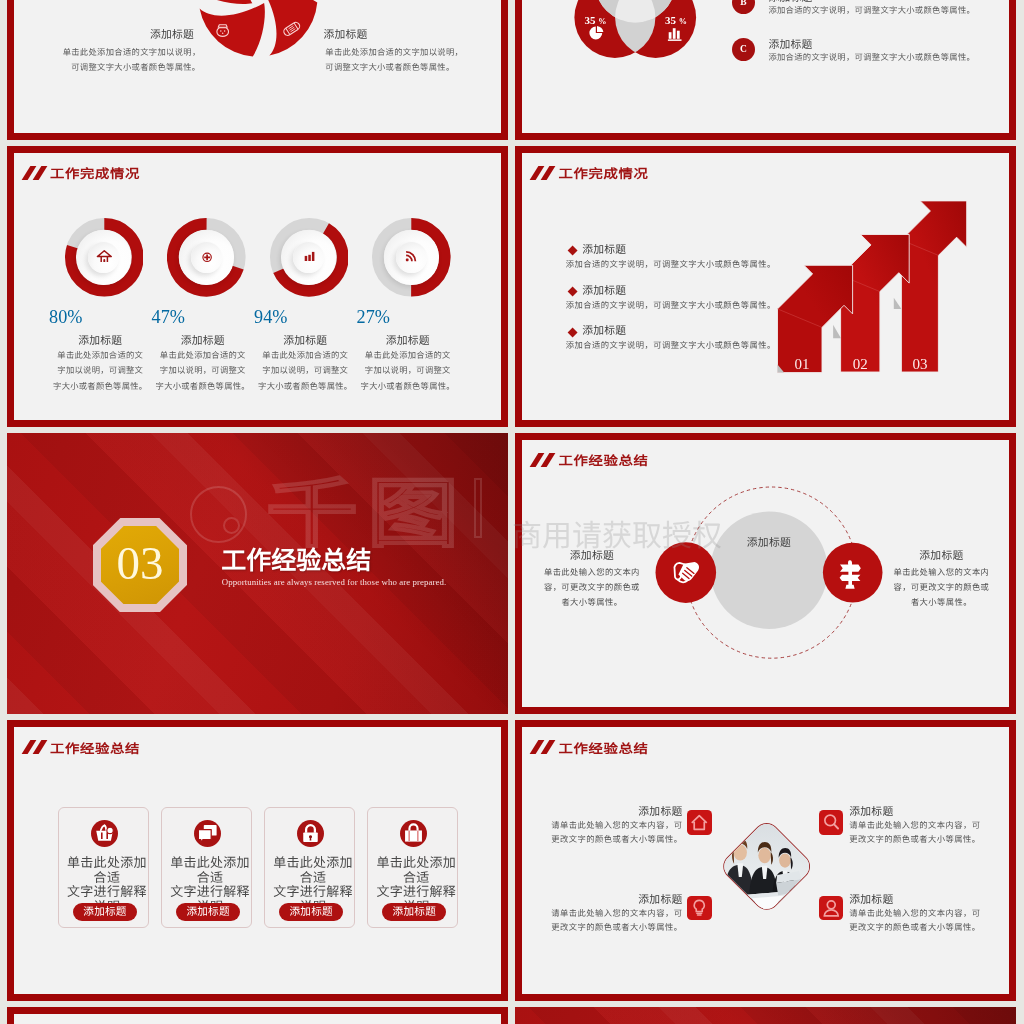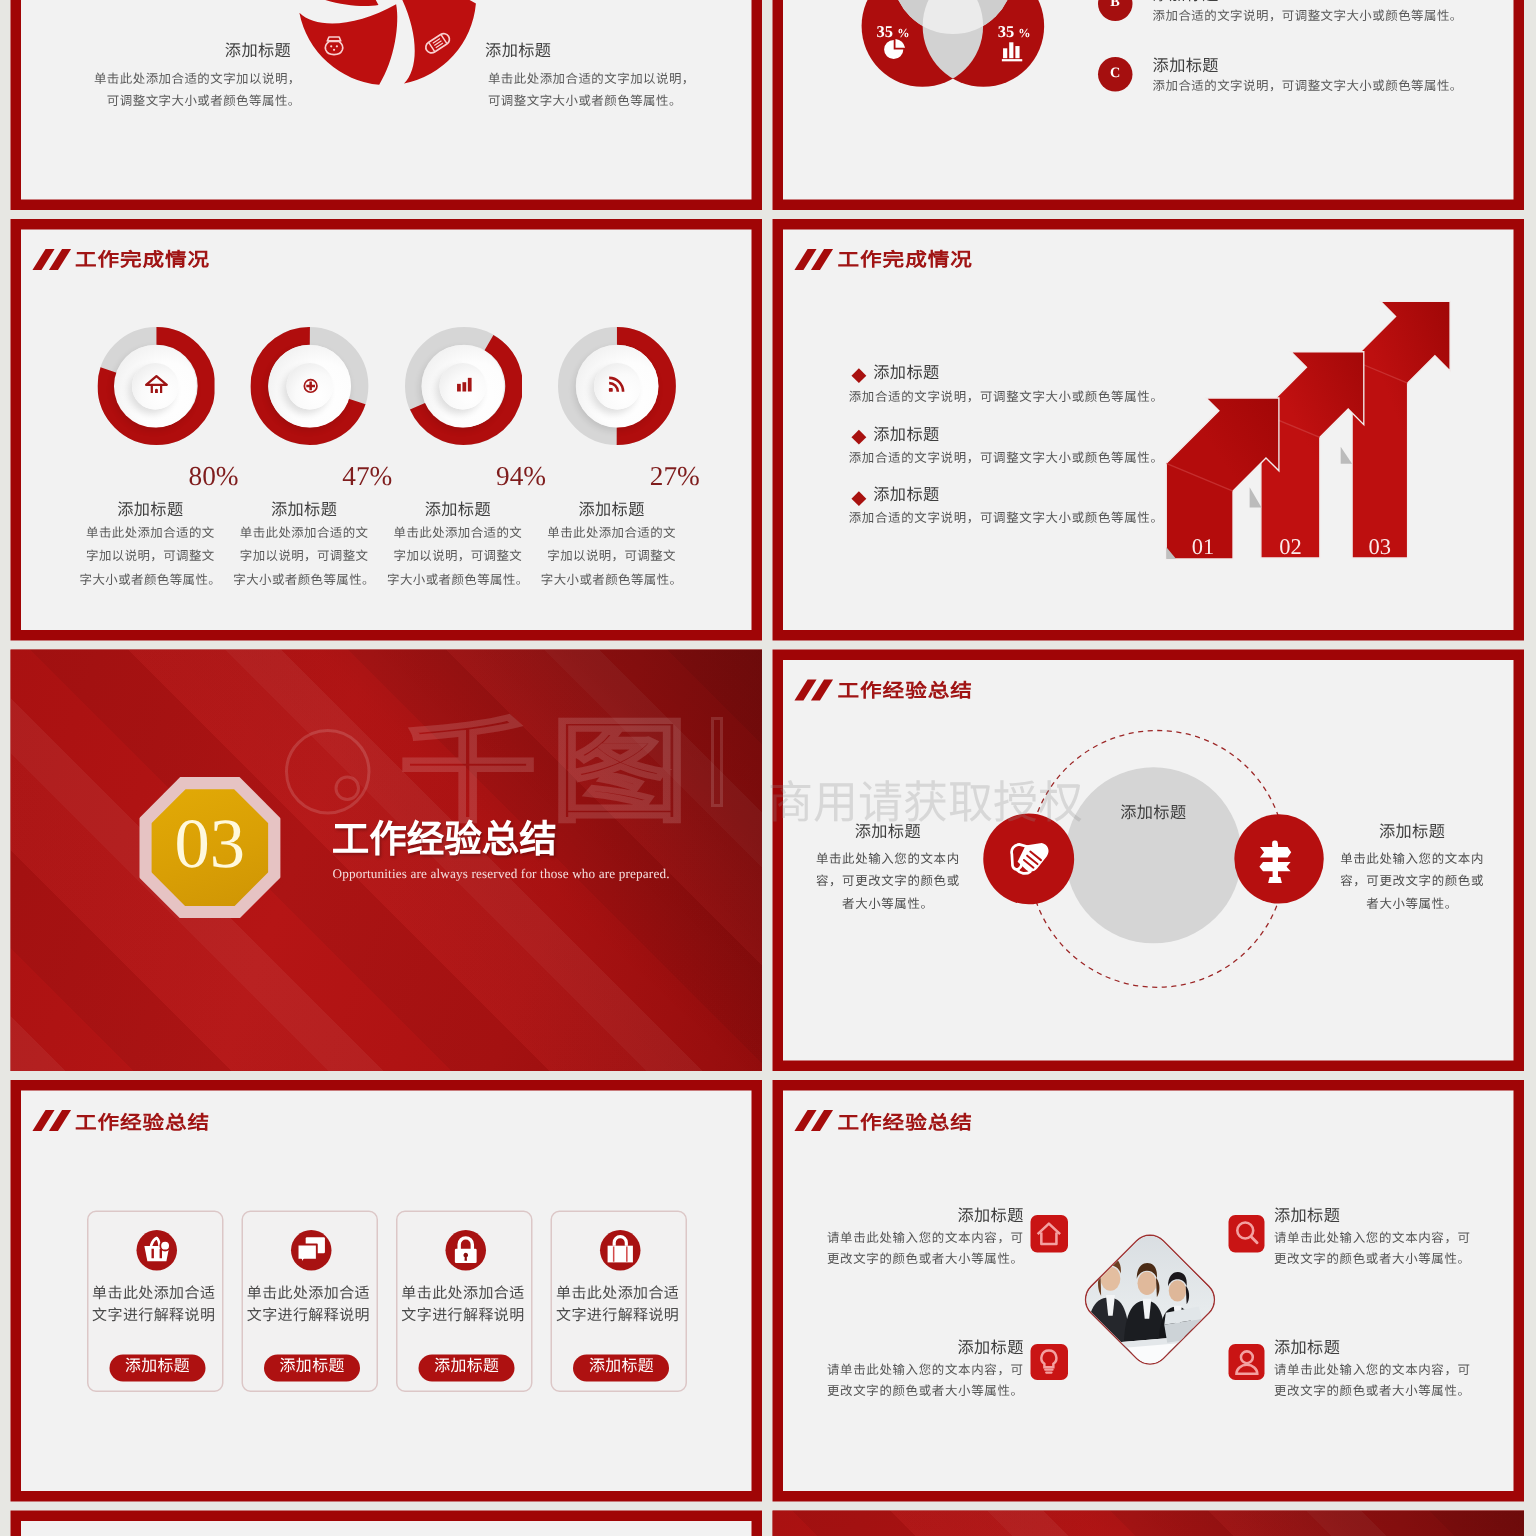--- a/index.html
+++ b/index.html
@@ -43,21 +43,21 @@
   .wm .t1{top:478.5px;} .wm .t2{top:521px;}
 
   
   .donut{position:absolute;width:78.6px;height:78.6px;}
   .sphere{position:absolute;left:11.9px;top:11.9px;width:54.6px;height:54.6px;border-radius:50%;
           background:radial-gradient(circle at 64% 62%,#ffffff 0%,#fdfdfd 46%,#f1f1f1 78%,#e3e3e3 100%);
           box-shadow:-1px 2px 5px rgba(0,0,0,.11);}
   .sphere2{position:absolute;left:23.7px;top:23.7px;width:31.2px;height:31.2px;border-radius:50%;
            background:radial-gradient(circle at 66% 70%,#ffffff 0%,#fafafa 48%,#ededed 82%,#e1e1e1 100%);
            box-shadow:-2.5px 3px 5px rgba(0,0,0,.12);}
-  .dval{position:absolute;width:110px;text-align:right;font-size:18.2px;color:#7f1d1d;line-height:17px;}
+  .dval{position:absolute;width:110px;text-align:left;font-size:18.2px;color:#0369a1;line-height:17px;}
   .dlab{position:absolute;width:110px;text-align:center;font-size:10.8px;color:#3f3f3f;line-height:12px;letter-spacing:.25px;}
   .dtxt{position:absolute;width:110px;text-align:center;font-size:8.3px;color:#5a5a5a;line-height:15.4px;letter-spacing:.28px;}
 
   
   .bl{position:absolute;}
   .bl .dm{position:absolute;left:0.6px;top:3.6px;width:7.2px;height:7.2px;background:#a8110f;
           transform:rotate(45deg);}
   .bl .bh{position:absolute;left:14.2px;top:-1px;font-size:10.8px;color:#3d3d3d;line-height:12px;white-space:nowrap;letter-spacing:.25px;}
   .bl .bp{position:absolute;left:-2.2px;top:16.2px;font-size:8.3px;color:#555;line-height:10px;white-space:nowrap;letter-spacing:.45px;}
 
@@ -76,21 +76,21 @@
   .octn{position:absolute;width:100%;text-align:center;color:#fff8dc;font-size:47px;line-height:47px;}
   .dtitle{position:absolute;color:#fff;font-size:25px;line-height:25px;font-weight:700;white-space:nowrap;
           text-shadow:1px 1px 2px rgba(0,0,0,.25);}
   .dsub{position:absolute;color:#f4dede;font-size:8.8px;line-height:10px;white-space:nowrap;letter-spacing:.1px;}
 
   
   .card{position:absolute;width:91px;height:121.3px;box-sizing:border-box;
         border:1px solid #dcc7c7;border-radius:6px;background:#f2f1f1;}
   .cic{position:absolute;left:31.5px;top:11.9px;width:27px;height:27px;border-radius:50%;
        background:#a81212;}
-  .ctxt{position:absolute;left:2.4px;top:48.5px;width:91px;text-align:left;font-size:10px;
+  .ctxt{position:absolute;left:2.4px;top:48.5px;width:91px;text-align:center;font-size:13px;
         color:#4a4a4a;line-height:14.6px;letter-spacing:.27px;}
   .cbtn{position:absolute;left:14px;top:95.7px;width:64px;height:17.3px;border-radius:9px;
         background:#ae1111;color:#fff;font-size:10.6px;line-height:17.8px;text-align:center;letter-spacing:.25px;}
 
   
   .qic{position:absolute;width:24.5px;height:24.5px;border-radius:4.5px;background:#c91414;}
   .qh{position:absolute;font-size:10.8px;color:#3d3d3d;line-height:12px;white-space:nowrap;letter-spacing:.25px;}
   .diamond{position:absolute;border:1px solid #9e3030;border-radius:13px;overflow:hidden;
            transform:rotate(45deg);}
   .photo{position:absolute;left:-13.95px;top:-13.95px;width:95.2px;height:95.2px;

